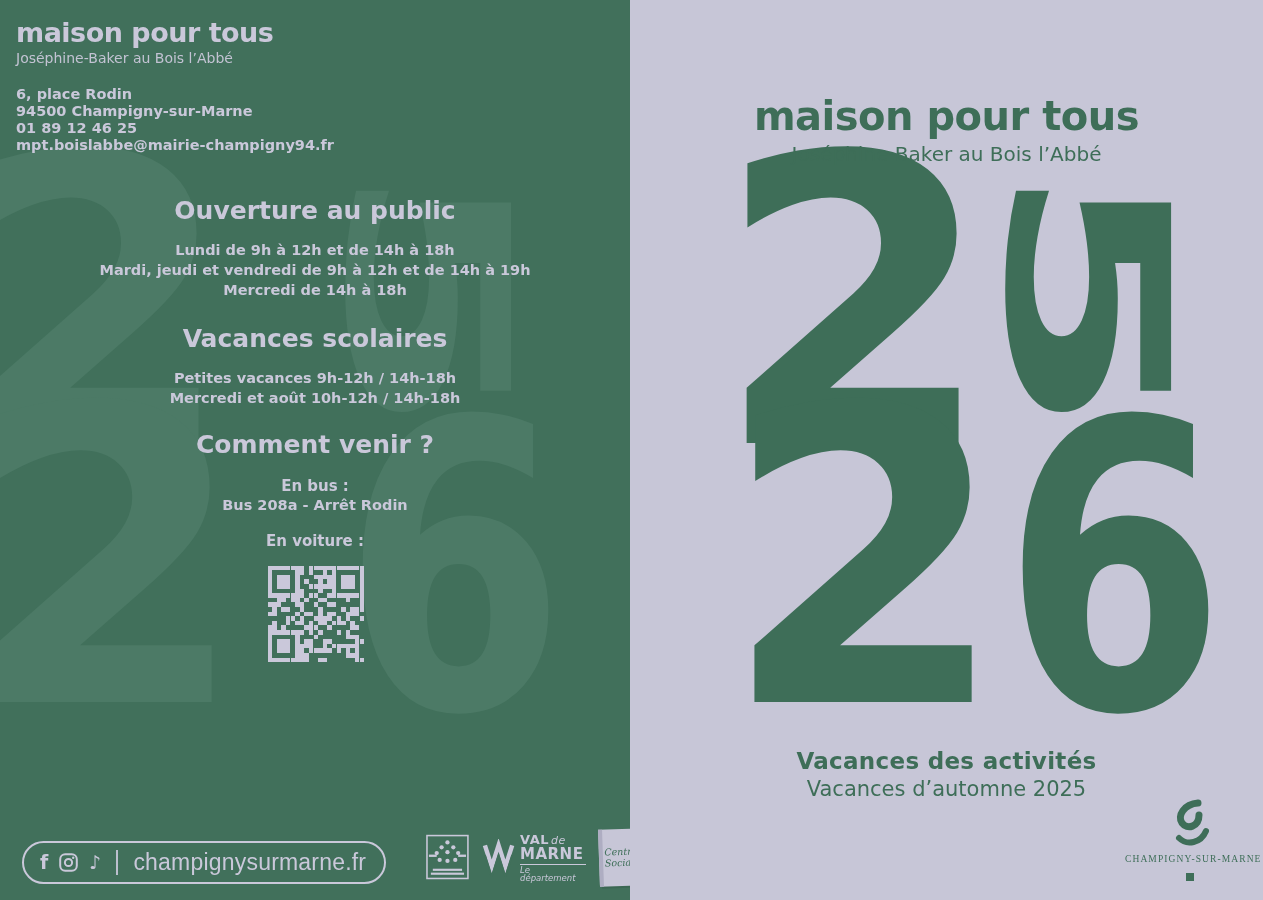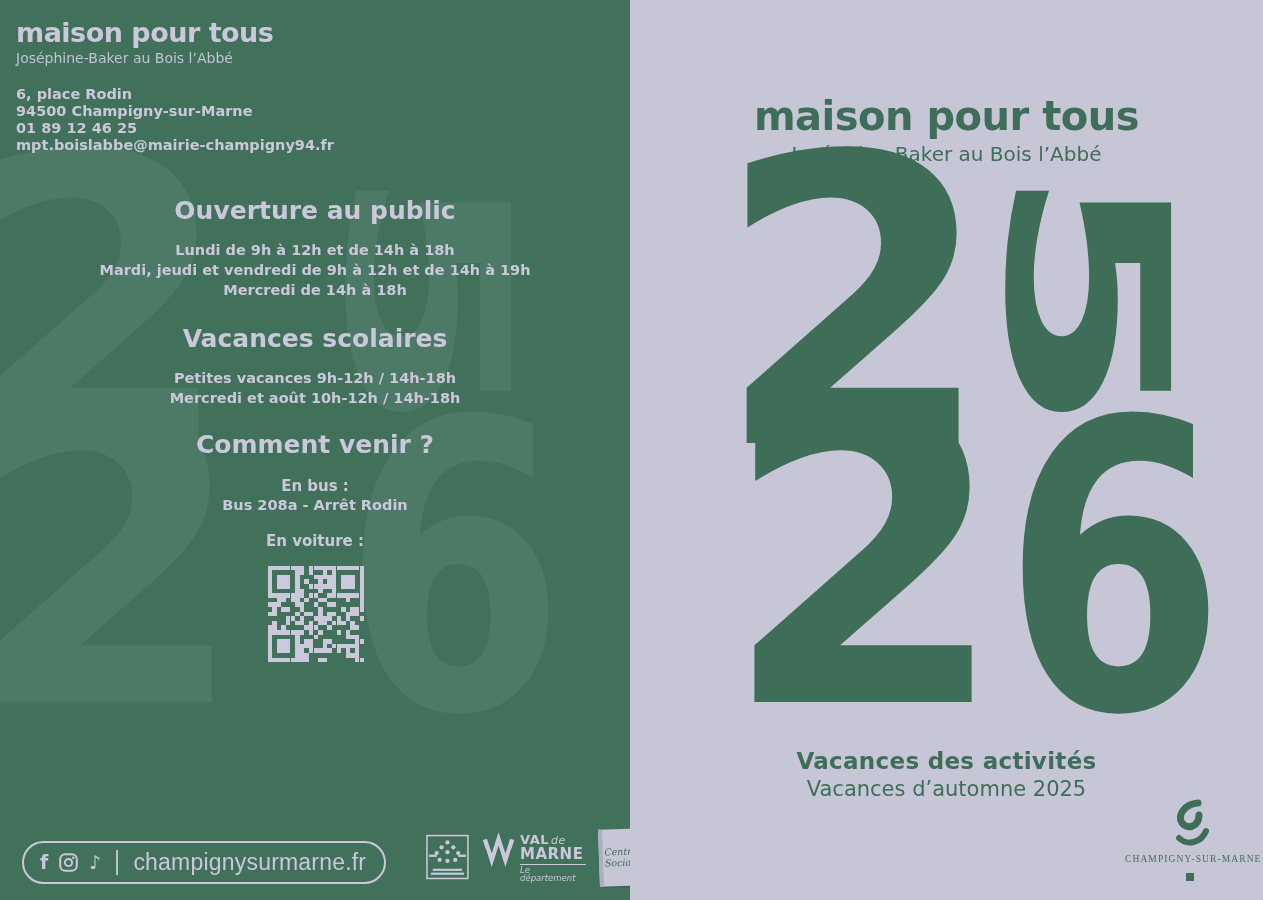--- a/index.html
+++ b/index.html
@@ -45,21 +45,21 @@
   .footer-bar{position:absolute;left:0;bottom:0;width:630px;height:74px;z-index:2;}
   .capsule{position:absolute;left:22px;bottom:16px;height:43px;border:2.5px solid var(--light);
            border-radius:24px;display:flex;align-items:center;padding:0 18px 0 16px;color:var(--light);gap:11px;}
   .soc{font-size:19px;font-weight:bold;line-height:1;display:flex;align-items:center;}
   .ig-svg{display:block;}
   .cap-div{width:2px;height:25px;background:var(--light);margin:0 4px;opacity:0.9;}
   .cap-url{font-family:"Liberation Sans",sans-serif;font-size:23px;letter-spacing:0.2px;white-space:nowrap;}
 
   .logo-row{position:absolute;left:426px;bottom:14px;display:flex;align-items:center;gap:13px;color:var(--light);}
   .caf-logo{width:44px;height:50px;display:block;}
-  .vdm{display:flex;gap:5px;}
+  .vdm{display:flex;align-items:center;gap:5px;}
   .vdm-text{line-height:1;}
   .vdm-l1{font-size:13px;font-weight:bold;letter-spacing:0.5px;}
   .vdm-de{font-size:11px;font-style:italic;font-weight:normal;text-transform:none;margin-left:2px;}
   .vdm-l2{font-size:15px;font-weight:bold;letter-spacing:0.5px;margin-top:1px;}
   .vdm-sub{font-size:8.5px;font-style:italic;margin-top:2px;border-top:1px solid var(--light);padding-top:1px;}
   .cs-book{width:46px;height:57px;background:var(--lav);border-left:4px solid #AeadC2;
            transform:rotate(-2deg);display:flex;flex-direction:column;justify-content:center;align-items:center;
            color:var(--dkgreen);font-family:"DejaVu Serif","Liberation Serif",serif;font-style:italic;
            font-size:9.5px;line-height:1.15;box-shadow:2px 2px 0 rgba(0,0,0,0.08);}
 

